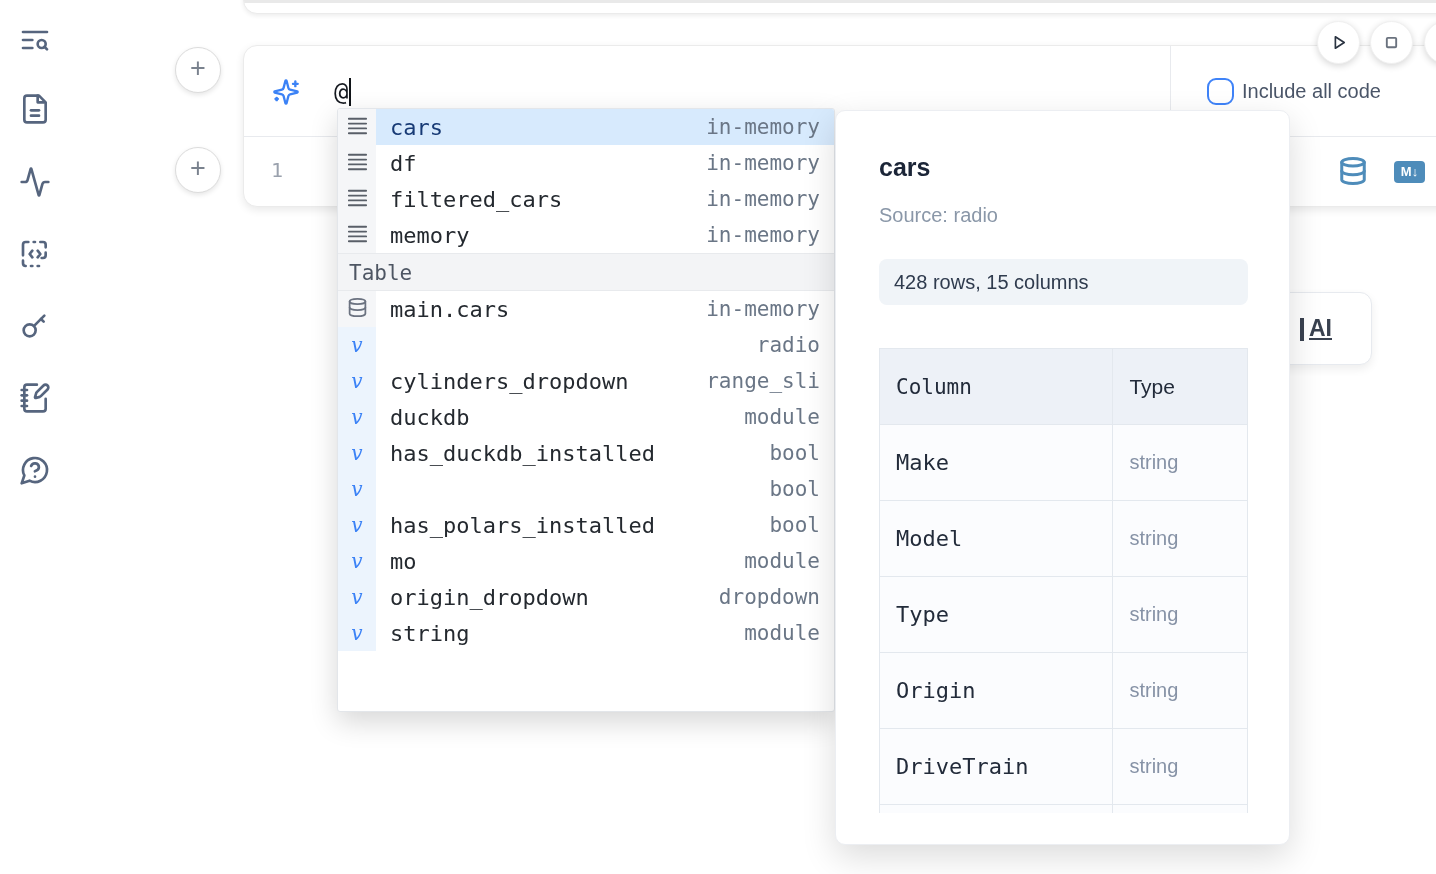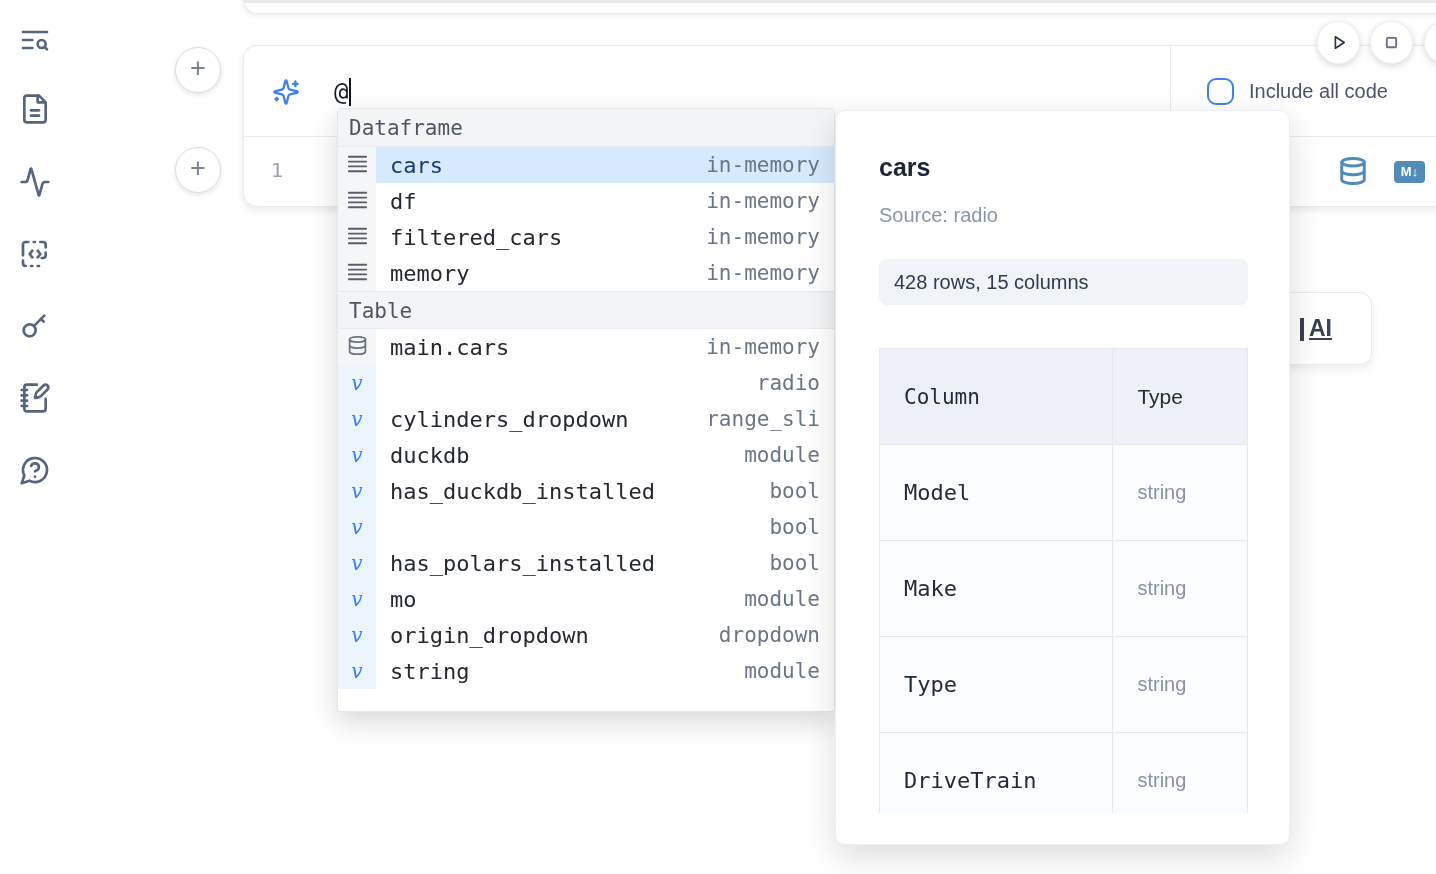--- a/index.html
+++ b/index.html
@@ -34,21 +34,21 @@
     stroke-linecap:round; stroke-linejoin:round; }
   .prompt-input { position:absolute; left:90px; top:28px; height:36px; display:flex; align-items:center;
     font-size:24px; color:#14181f; cursor:text; }
   .caret { display:inline-block; width:2px; height:28px; background:#101418; margin-left:1px;
     animation:blink 1.1s steps(1) infinite; }
   @keyframes blink { 50% { opacity:0; } }
   .prompt-right { position:absolute; left:926px; top:0; bottom:0; right:0; border-left:1px solid #e8eaee;
     display:flex; align-items:center; padding-left:36px; }
   .checkbox { width:27px; height:27px; border:2px solid #3f83f8; border-radius:9px; background:#fff;
     cursor:pointer; flex:0 0 auto; }
-  .checkbox-label { margin-left:15px; font-size:20px; color:#4a5568; white-space:nowrap; cursor:pointer; }
+  .checkbox-label { margin-left:8px; font-size:20px; color:#4a5568; white-space:nowrap; cursor:pointer; }
   .code-row { position:relative; height:69px; }
   .line-number { position:absolute; left:27px; top:0; height:69px; line-height:66px; font-size:20px; color:#9aa1ad; }
   .celltype-db { position:absolute; left:1094px; top:18px; width:30px; height:32px; color:#4e8cba; cursor:pointer; }
   .celltype-db svg { width:100%; height:100%; stroke:currentColor; fill:none; stroke-width:2.4;
     stroke-linecap:round; stroke-linejoin:round; }
   .celltype-md { position:absolute; left:1150px; top:24px; width:31px; height:22px; background:#4e8cba;
     border-radius:4px; color:#fff; font-size:13px; font-weight:bold; text-align:center; line-height:22px;
     letter-spacing:0; cursor:pointer; }
 
   
@@ -90,22 +90,22 @@
 
   
   .preview { position:absolute; left:835px; top:110px; width:455px; height:735px; background:#fff;
     border:1px solid #eceef2; border-radius:10px; box-shadow:0 12px 34px rgba(0,0,0,.14); z-index:50; }
   .pv-title { position:absolute; left:43px; top:42px; font-size:25px; font-weight:bold; color:#1b2537; }
   .pv-source { position:absolute; left:43px; top:93px; font-size:20px; color:#8a97a8; }
   .pv-pill { position:absolute; left:43px; top:148px; width:369px; height:46px; background:#f0f4f8;
     border-radius:8px; font-size:20px; color:#2f3b4e; line-height:46px; padding-left:15px; }
   .pv-tablewrap { position:absolute; left:43px; top:237px; width:369px; height:465px; overflow:hidden; }
   .pv-table { width:369px; border-collapse:collapse; border:1px solid #dfe5ec; background:#fbfcfe; }
-  .pv-table th, .pv-table td { height:96px; border:1px solid #e3e8ee; text-align:left;
-    padding-left:24px; vertical-align:middle; }
+  .pv-table th, .pv-table td { height:76px; border:1px solid #e3e8ee; text-align:left;
+    padding-left:16px; vertical-align:middle; }
   .pv-table th { background:#edf1f7; font-weight:normal; font-size:21px; color:#222b3a; }
   .pv-col-name { width:234px; font-family:"DejaVu Sans Mono",monospace; font-size:22px; color:#222b3a; }
   .pv-col-type { width:135px; font-size:20px; color:#8692a6; }
 </style>
 </head>
 <body>
 
 <div class="sb-icon" style="top:24px">
   <svg viewBox="0 0 24 24">
       <path d="M21 6H3"></path>
@@ -212,21 +212,20 @@
 </div>
 <div class="circle-btn btn-third"></div>
 
 <div class="ai-card">
   <span class="clip-letter"></span>
   <span class="ai-label">AI</span>
 </div>
 
 <div class="ac-popup">
   <div class="ac-list">
-      <div class="ac-header"><span>Dataframe</span></div>
       <div class="ac-row kind-dataframe selected">
     <span class="ac-icon">
           <span class="rows-icon"><svg viewBox="0 0 24 24">
               <path d="M3 5h18"></path>
               <path d="M3 10h18"></path>
               <path d="M3 15h18"></path>
               <path d="M3 20h18"></path>
             </svg></span>
         </span>
     <span class="ac-main">
@@ -379,39 +378,39 @@
   <div class="pv-tablewrap">
     <table class="pv-table">
       <thead>
           <tr>
         <th class="pv-col-name">Column</th>
         <th class="pv-col-type">Type</th>
       </tr>
         </thead>
       <tbody id="pv-tbody">
           <tr>
+    <td class="pv-col-name">Make</td>
+    <td class="pv-col-type">string</td>
+  </tr>
+          <tr>
     <td class="pv-col-name">Model</td>
     <td class="pv-col-type">string</td>
   </tr>
           <tr>
-    <td class="pv-col-name">Make</td>
-    <td class="pv-col-type">string</td>
-  </tr>
-          <tr>
     <td class="pv-col-name">Type</td>
     <td class="pv-col-type">string</td>
   </tr>
           <tr>
+    <td class="pv-col-name">Origin</td>
+    <td class="pv-col-type">string</td>
+  </tr>
+          <tr>
     <td class="pv-col-name">DriveTrain</td>
     <td class="pv-col-type">string</td>
   </tr>
           <tr>
-    <td class="pv-col-name">Origin</td>
-    <td class="pv-col-type">string</td>
-  </tr>
-          <tr>
     <td class="pv-col-name"></td>
     <td class="pv-col-type"></td>
   </tr>
         </tbody>
     </table>
   </div>
 </div>
 
 </body></html>

